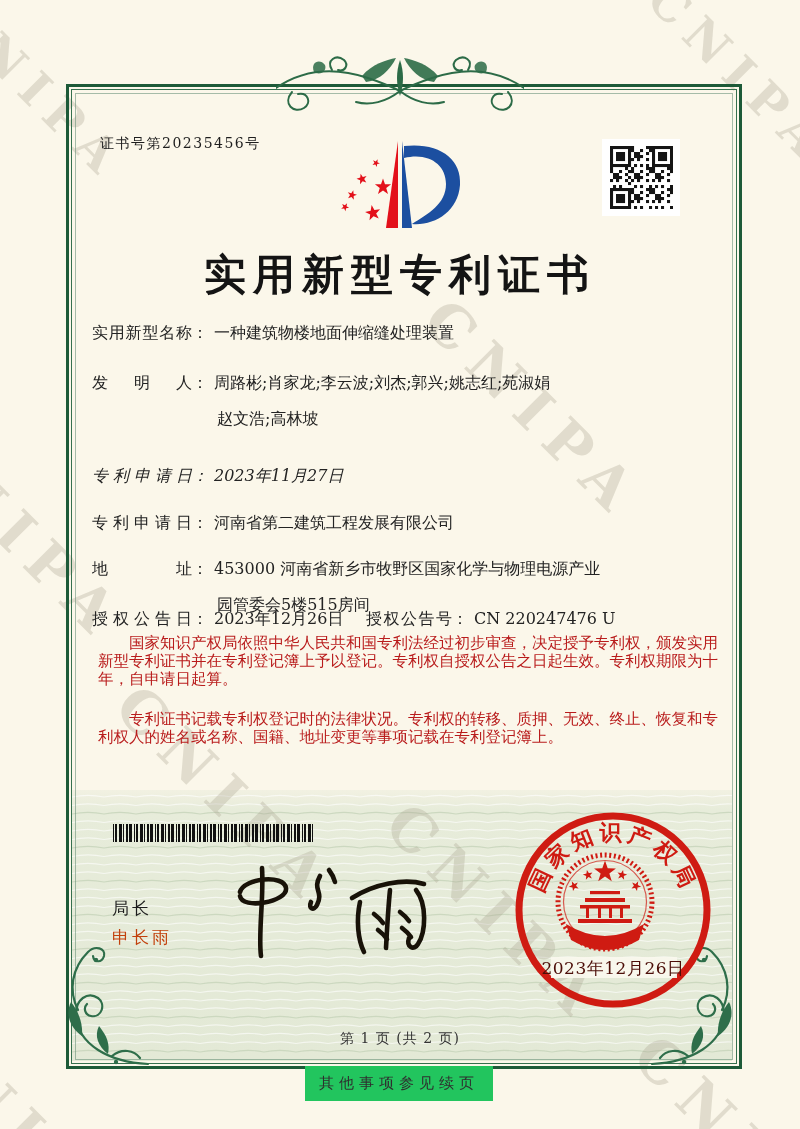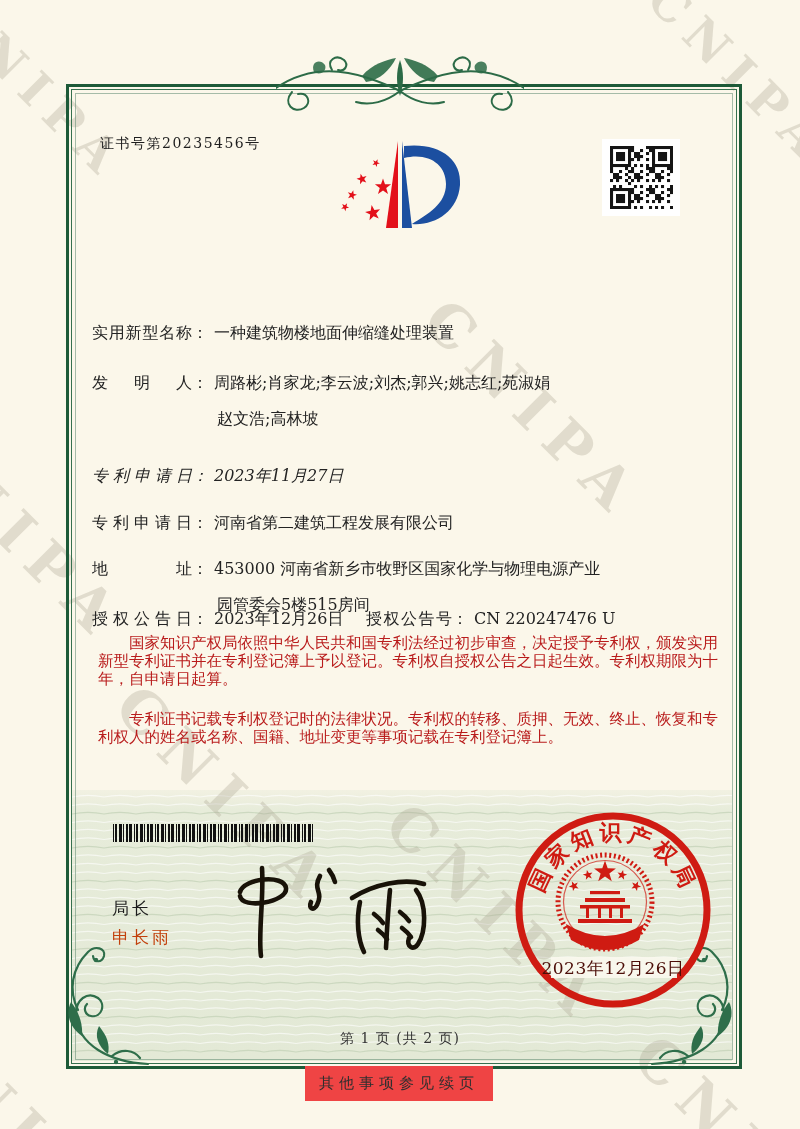--- a/index.html
+++ b/index.html
@@ -44,21 +44,21 @@
   .para{position:absolute;left:98px;width:620px;font-size:15.5px;line-height:18px;
         color:#b91c1c;text-indent:2em;text-align:justify;}
 
   .barcode{position:absolute;left:113px;top:824px;}
   .sig-title{position:absolute;left:112px;top:897px;font-size:17px;letter-spacing:3px;color:#1c1c1c;}
   .sig-name{position:absolute;left:112px;top:926px;font-size:17px;letter-spacing:3px;color:#c2410c;}
   .sig-hand{position:absolute;left:228px;top:858px;}
   .seal{position:absolute;left:505px;top:805px;z-index:8;}
   .pageinfo{position:absolute;left:0;right:0;top:1030px;text-align:center;font-size:14px;
             letter-spacing:1px;color:#333;}
-  .footnote{position:absolute;left:305px;top:1066px;z-index:7;background:#ef4444;
+  .footnote{position:absolute;left:305px;top:1066px;z-index:7;background:#22c55e;
             padding:8px 14px;font-size:15px;letter-spacing:5px;color:#2f2f2f;}
   .defs{position:absolute;width:0;height:0;}
 </style>
 </head>
 <body>
 
 <svg class="defs" aria-hidden="true">
   <path id="star5" d="M0,-10 L2.35,-3.24 L9.51,-3.09 L3.80,1.24 L5.88,8.09 L0,4 L-5.88,8.09 L-3.80,1.24 L-9.51,-3.09 L-2.35,-3.24 Z"></path>
   <g id="cornerF" fill="none" stroke="#2e6e4a" stroke-width="2.2" stroke-linecap="round">
     <path d="M96,120 C56,118 26,100 24,72 C23,55 36,47 46,54 C54,60 50,74 39,72 C33,71 31,64 35,60"></path>
@@ -367,20 +367,21 @@
           <rect x="6" y="20" width="1.02" height="1.02" fill="#151515"></rect>
           <rect x="8" y="20" width="1.02" height="1.02" fill="#151515"></rect>
           <rect x="10" y="20" width="1.02" height="1.02" fill="#151515"></rect>
           <rect x="13" y="20" width="1.02" height="1.02" fill="#151515"></rect>
           <rect x="15" y="20" width="1.02" height="1.02" fill="#151515"></rect>
           <rect x="17" y="20" width="1.02" height="1.02" fill="#151515"></rect>
           <rect x="20" y="20" width="1.02" height="1.02" fill="#151515"></rect>
         </svg>
     </div>
 
+    <h1 class="title" style="margin:0;">实用新型专利证书</h1>
 
     <div class="frow" style="top:320px;">
       <span class="flabel">实用新型名称</span><span class="fcolon">：</span><span class="fval">一种建筑物楼地面伸缩缝处理装置</span>
     </div>
     <div class="frow" style="top:370px;">
       <span class="flabel">发明人</span><span class="fcolon">：</span><span class="fval">周路彬;肖家龙;李云波;刘杰;郭兴;姚志红;苑淑娟</span>
       <div class="fval2">赵文浩;高林坡</div>
     </div>
     <div class="frow" style="top:463px;font-style:italic;">
       <span class="flabel">专利申请日</span><span class="fcolon">：</span><span class="fval">2023年11月27日</span>

